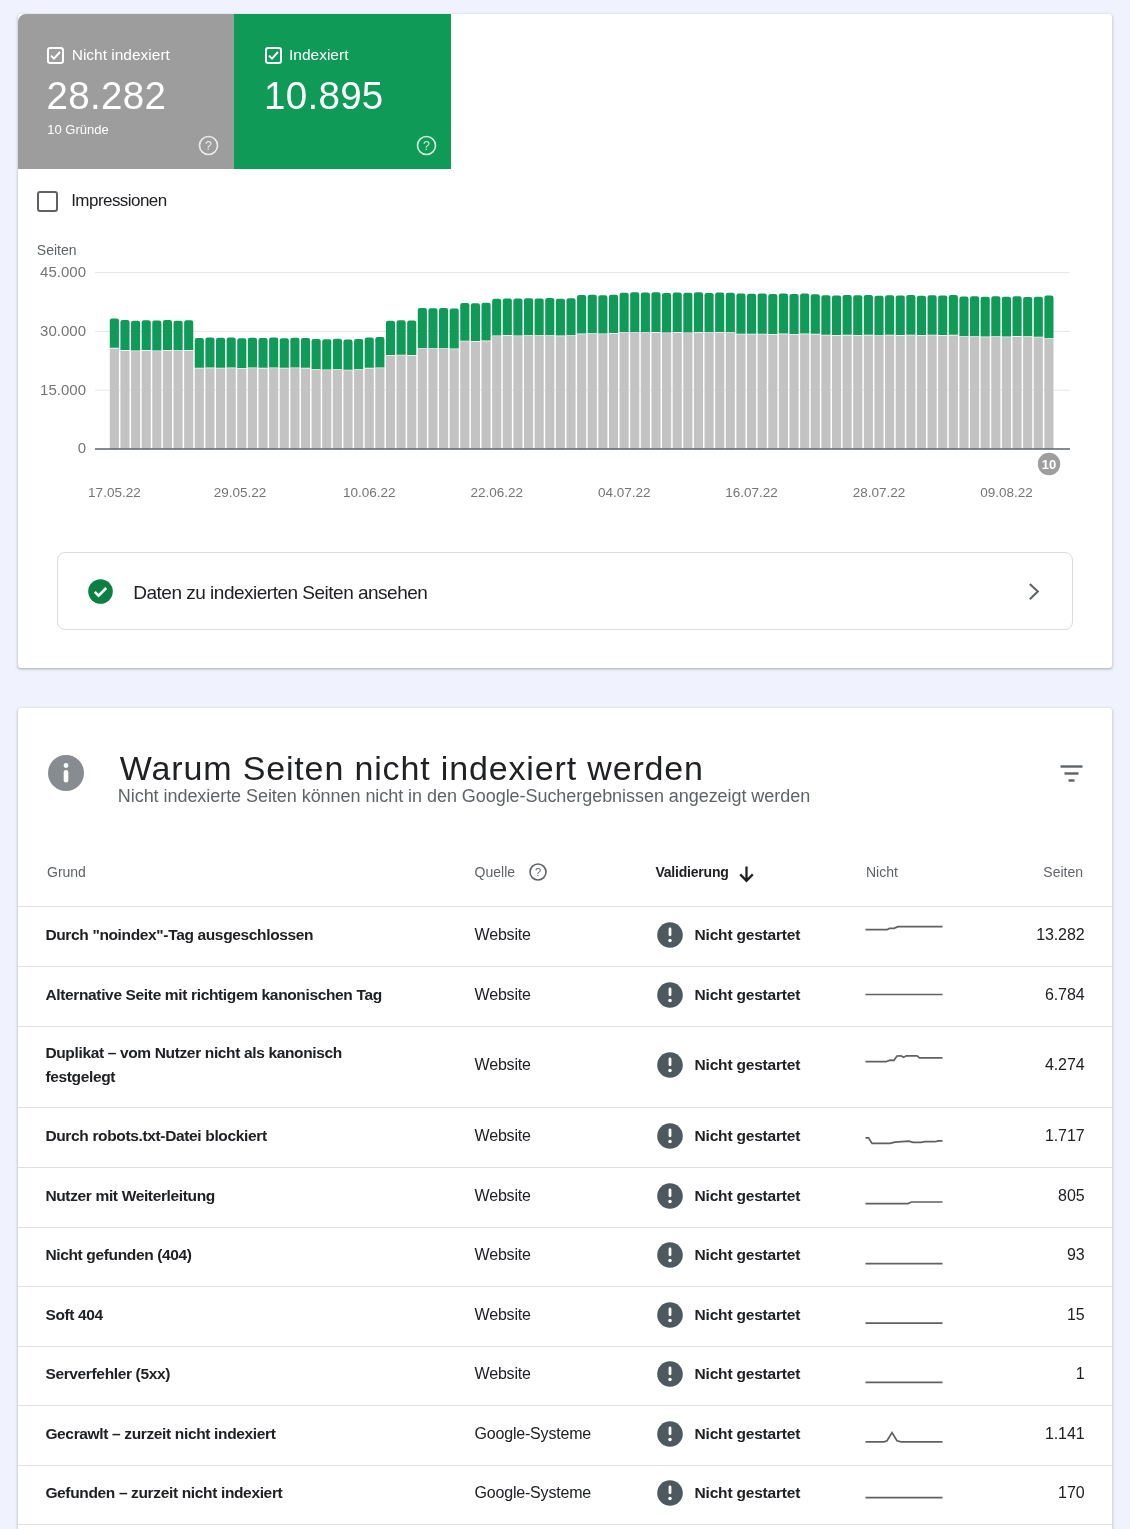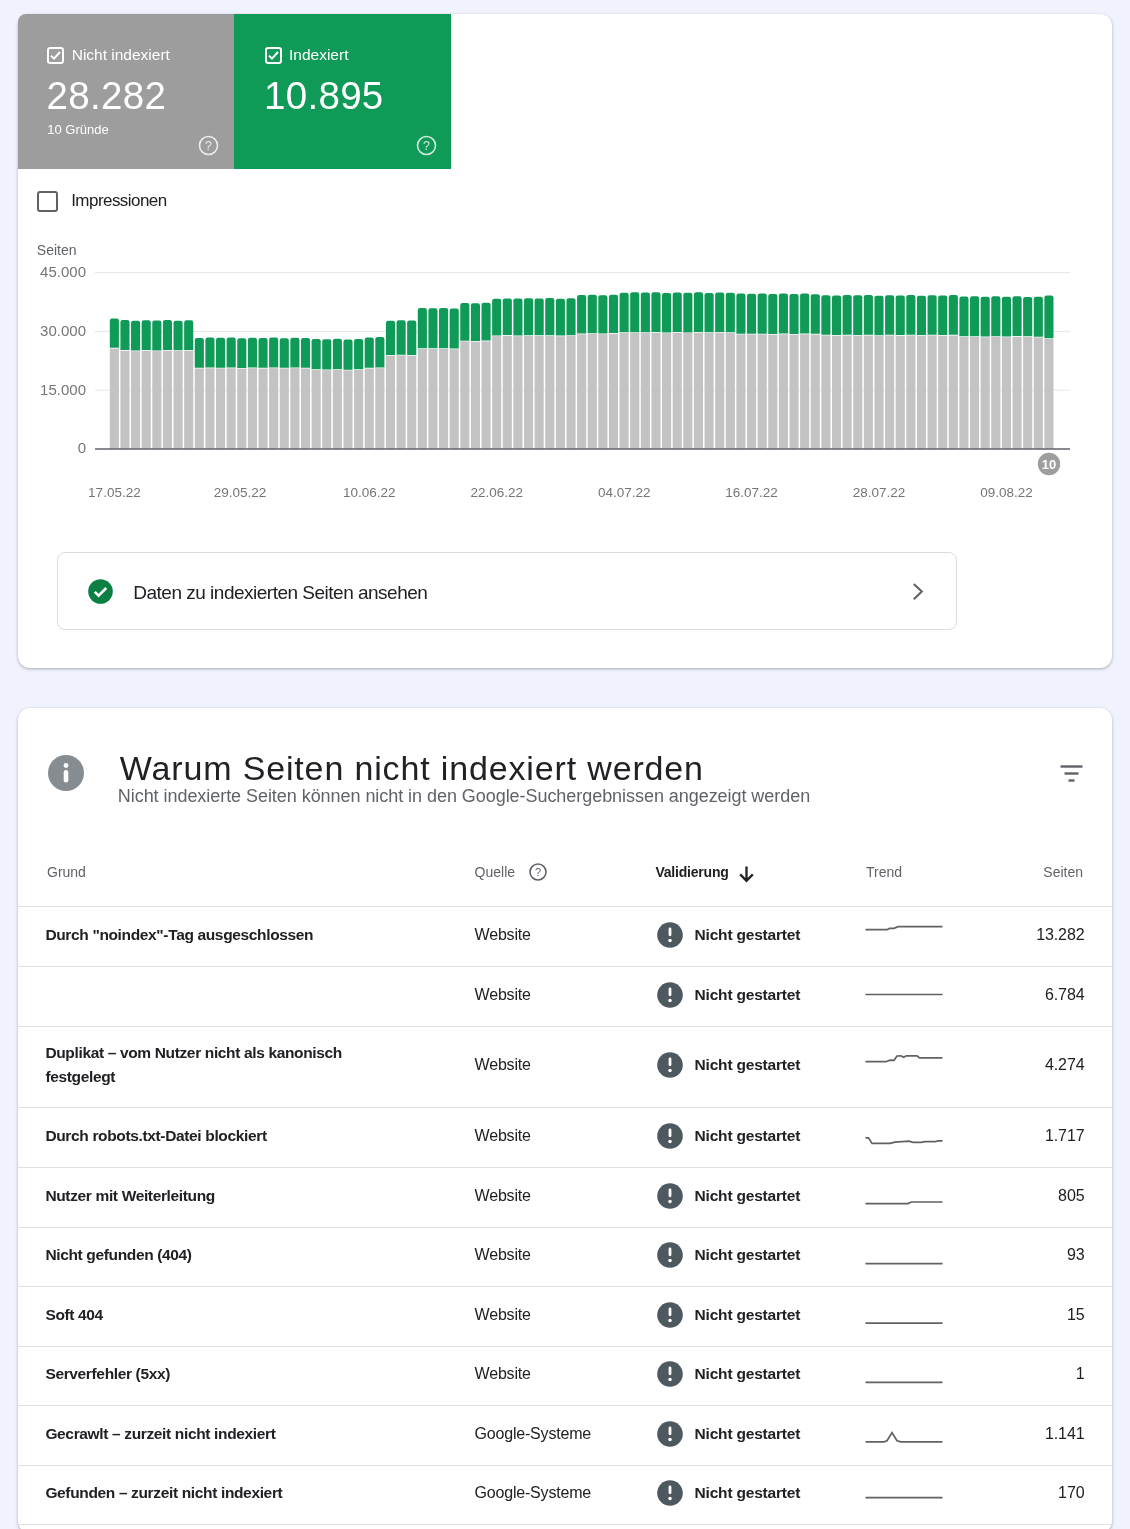--- a/index.html
+++ b/index.html
@@ -1,16 +1,16 @@
 <!DOCTYPE html>
 <html><head><meta charset="utf-8">
 <style>
 * { margin:0; padding:0; box-sizing:border-box; }
 html,body { width:1130px; height:1529px; background:#f0f3fd; font-family:"Liberation Sans", sans-serif; position:relative; overflow:hidden; }
-.card { position:absolute; left:18px; width:1094px; background:#fff; border-radius:12px; box-shadow:0 1px 2px rgba(60,64,67,.25), 0 1px 3px 1px rgba(60,64,67,.12); }
+.card { position:absolute; left:18px; width:1094px; background:#fff; border-radius:3px; box-shadow:0 1px 2px rgba(60,64,67,.25), 0 1px 3px 1px rgba(60,64,67,.12); }
 .abs { position:absolute; }
 div { line-height:1; }
 
 #card1 { top:14px; height:654px; }
 .tile { position:absolute; top:0; height:155.4px; color:#fff; }
 #tile-gray { left:0; width:215.5px; background:#9d9d9d; border-top-left-radius:8px; }
 #tile-green { left:215.5px; width:217.5px; background:#109a57; }
 .tile .cb { position:absolute; left:29.3px; top:33.3px; }
 #tile-green .cb { left:31px; }
 .tile .lab { position:absolute; left:53.7px; top:33.0px; font-size:15.5px; }
@@ -22,21 +22,21 @@
 #tile-gray .help { left:180px; }
 #tile-green .help { left:182px; }
 
 #imp-box { position:absolute; left:19.3px; top:177.3px; width:21px; height:21px; border:2.5px solid #616161; border-radius:3px; background:#fff; }
 #imp-lab { position:absolute; left:53.2px; top:178.0px; font-size:17px; color:#202124; letter-spacing:-0.55px; }
 
 #seiten-lab { position:absolute; left:18.8px; top:228.6px; font-size:14px; color:#5f6368; }
 .ylab { position:absolute; width:58px; text-align:right; font-size:15px; color:#757575; left:10px; }
 .xlab { position:absolute; top:471.6px; width:90px; text-align:center; font-size:13.5px; color:#757575; }
 
-#daten { position:absolute; left:39px; top:538px; width:900px; height:78px; border:1px solid #dadce0; border-radius:8px; display:flex; align-items:center; }
+#daten { position:absolute; left:39px; top:538px; width:1016px; height:78px; border:1px solid #dadce0; border-radius:8px; display:flex; align-items:center; }
 #daten .txt { font-size:19px; color:#202124; letter-spacing:-0.5px; margin-left:20.1px; margin-top:3px; }
 
 #card2 { top:708px; height:825px; }
 #info-title { position:absolute; left:101.8px; top:43.0px; font-size:34px; color:#202124; letter-spacing:.85px; }
 #info-sub { position:absolute; left:99.8px; top:78.7px; font-size:18px; color:#5f6368; letter-spacing:-0.05px; }
 .hdr { position:absolute; top:157.3px; font-size:14px; color:#5f6368; }
 .row { position:absolute; left:0; width:1094px; border-top:1px solid #e0e0e0; display:flex; align-items:center; color:#202124; padding-bottom:3px; }
 .c-grund { position:absolute; left:27.4px; width:358px; font-size:15.5px; font-weight:bold; letter-spacing:-0.35px; line-height:24px; }
 .c-quelle { position:absolute; left:456.6px; font-size:16px; letter-spacing:-0.2px; }
 .c-valid { position:absolute; left:638.6px; display:flex; align-items:center; font-size:15.5px; font-weight:bold; letter-spacing:-0.2px; }
@@ -298,39 +298,40 @@
   <div class="hdr" style="left:29px">Grund</div>
   <div class="hdr" style="left:456.6px">Quelle</div>
   <svg class="abs" style="left:510.9px;top:154.7px" width="18" height="18" viewBox="0 0 18 18">
       <circle cx="9" cy="9" r="8" fill="none" stroke="#5f6368" stroke-width="1.6"></circle>
       <text x="9" y="13" text-anchor="middle" font-size="11" fill="#5f6368" font-family="Liberation Sans, sans-serif">?</text>
     </svg>
   <div class="hdr" style="left:637.4px;color:#202124;font-weight:bold;letter-spacing:-0.2px">Validierung</div>
   <svg class="abs" style="left:719.5px;top:156.5px" width="17" height="18" viewBox="0 0 17 18">
       <path d="M8.5,1.5 V15.5 M2.2,9.4 L8.5,15.8 L14.8,9.4" fill="none" stroke="#202124" stroke-width="2.3"></path>
     </svg>
-  <div class="hdr" style="left:848px">Trend</div>
+  <div class="hdr" style="left:848px">Nicht</div>
   <div class="hdr" style="width:100px;text-align:right;left:965px">Seiten</div>
 <div class="row" style="top:197.5px;height:60.0px">
 <div class="c-grund">Durch "noindex"-Tag ausgeschlossen</div>
 <div class="c-quelle">Website</div>
 <div class="c-valid">
         <svg width="26" height="26" viewBox="0 0 26 26" style="margin-right:12px;flex:none">
           <circle cx="13" cy="13" r="12.8" fill="#4e585f"></circle>
           <rect x="11.6" y="5.6" width="2.8" height="8.6" rx="1.4" fill="#fff"></rect>
           <circle cx="13" cy="18.4" r="1.75" fill="#fff"></circle>
         </svg>
         <span>Nicht gestartet</span>
       </div>
 <svg class="c-spark" width="78" height="60" viewBox="0 0 78 60">
         <path d="M0.5,22.7 L22,22.7 L24.5,21.4 L29,21.4 L33,19.7 L77.5,19.7" fill="none" stroke="#616161" stroke-width="1.7"></path>
       </svg>
 <div class="c-seiten">13.282</div>
 </div>
 <div class="row" style="top:257.5px;height:60.0px">
+<div class="c-grund">Alternative Seite mit richtigem kanonischen Tag</div>
 <div class="c-quelle">Website</div>
 <div class="c-valid">
         <svg width="26" height="26" viewBox="0 0 26 26" style="margin-right:12px;flex:none">
           <circle cx="13" cy="13" r="12.8" fill="#4e585f"></circle>
           <rect x="11.6" y="5.6" width="2.8" height="8.6" rx="1.4" fill="#fff"></rect>
           <circle cx="13" cy="18.4" r="1.75" fill="#fff"></circle>
         </svg>
         <span>Nicht gestartet</span>
       </div>
 <svg class="c-spark" width="78" height="60" viewBox="0 0 78 60">

